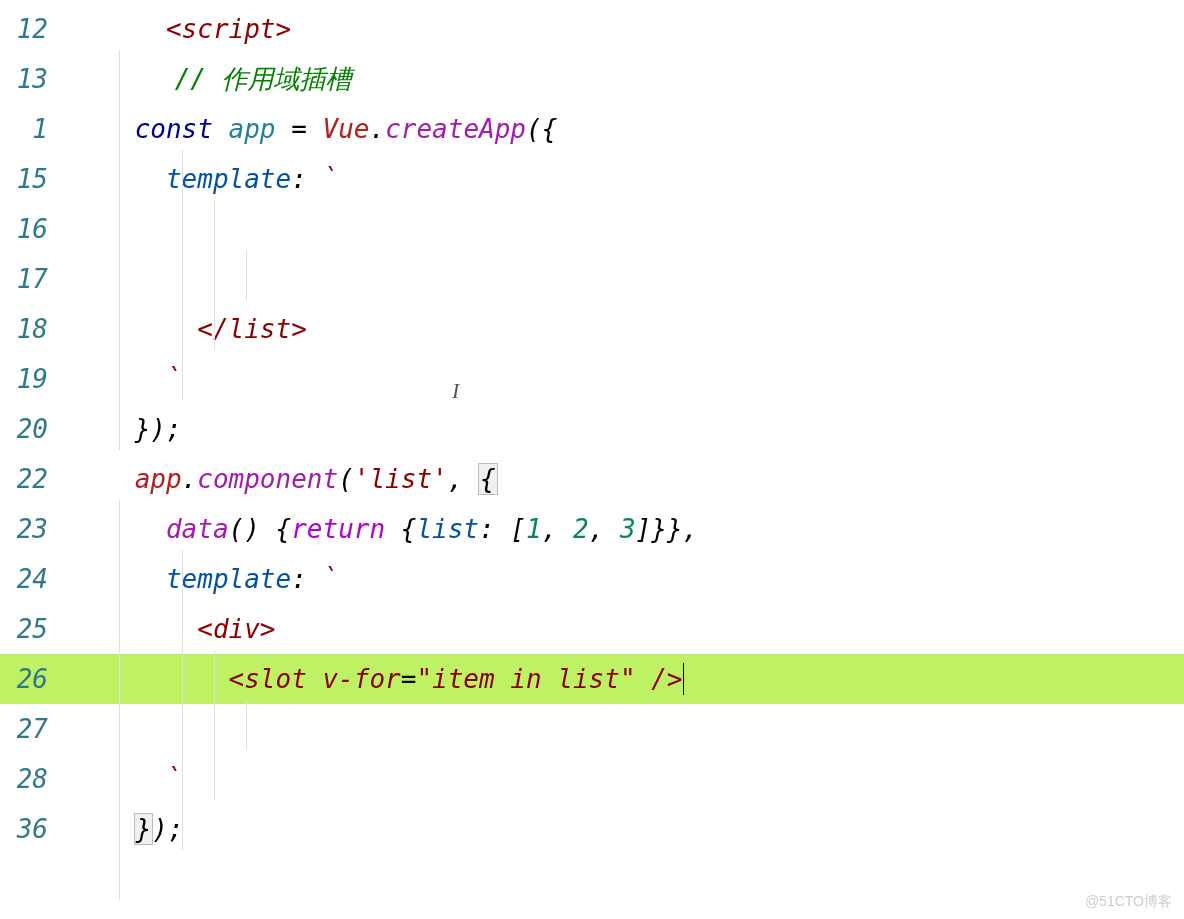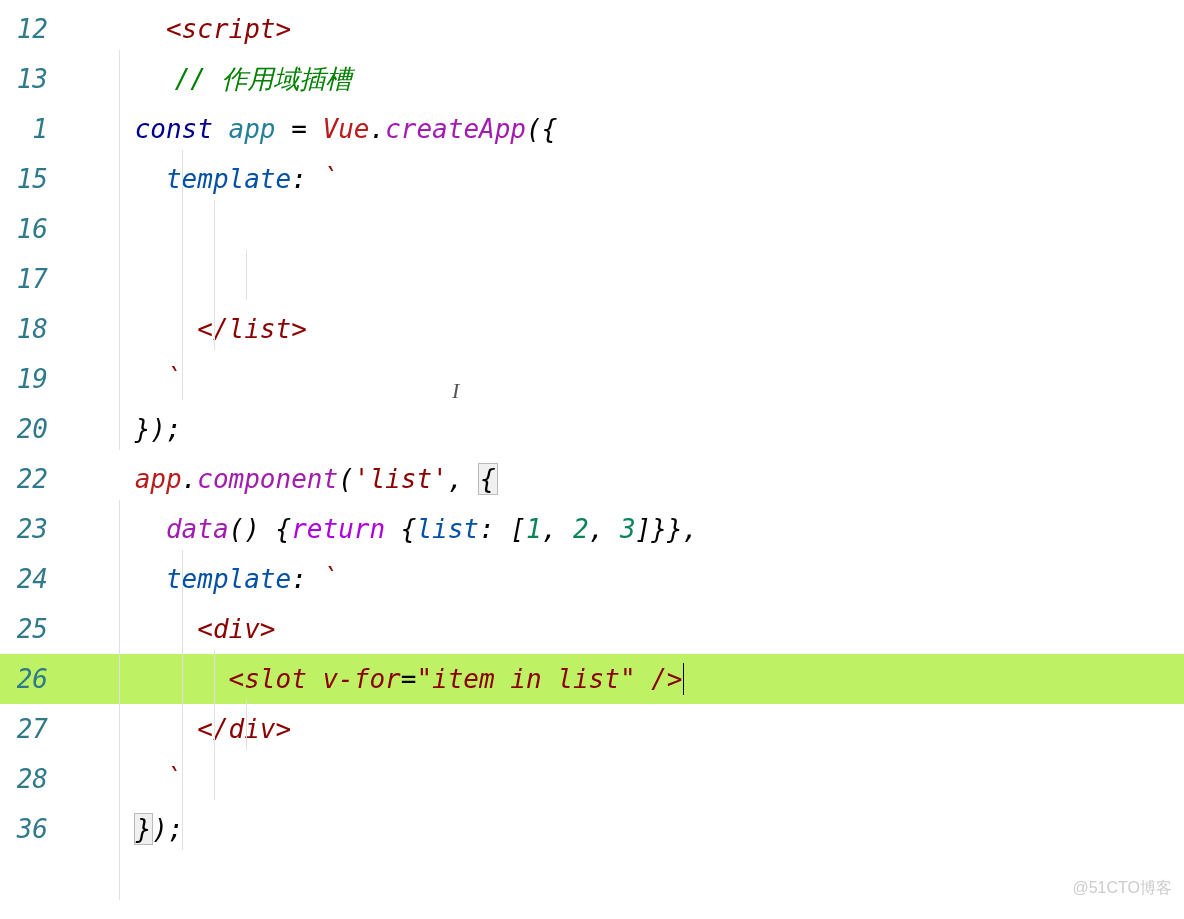--- a/index.html
+++ b/index.html
@@ -83,22 +83,22 @@
   }
   .ibeam {
     position: absolute;
     font-family: serif;
     color: #555;
     font-size: 22px;
   }
   .watermark {
     position: absolute;
     right: 12px;
-    bottom: 20px;
-    font-size: 16px;
+    bottom: 8px;
+    font-size: 14px;
     color: #ccc;
     font-family: sans-serif;
     margin-left: 46px;
   }
 </style>
 </head>
 <body>
 
 <div class="editor">
 
@@ -168,21 +168,20 @@
     <div class="code">        <span class="tag">&lt;div&gt;</span></div>
   </div>
 
   <div class="line highlight">
     <div class="gutter">26</div>
     <div class="code">          <span class="tag">&lt;slot </span><span class="attr">v-for</span><span class="punct">=</span><span class="attrval">"item in list"</span><span class="tag"> /&gt;</span><span class="cursor"></span></div>
   </div>
 
   <div class="line">
     <div class="gutter">27</div>
-    <div class="code">        <span class="tag">&lt;/div&gt;</span></div>
   </div>
 
   <div class="line">
     <div class="gutter">28</div>
     <div class="code">      <span class="backtick">`</span></div>
   </div>
 
   <div class="line">
     <div class="gutter">36</div>
     <div class="code">    <span class="punct box">}</span><span class="punct">);</span></div>

